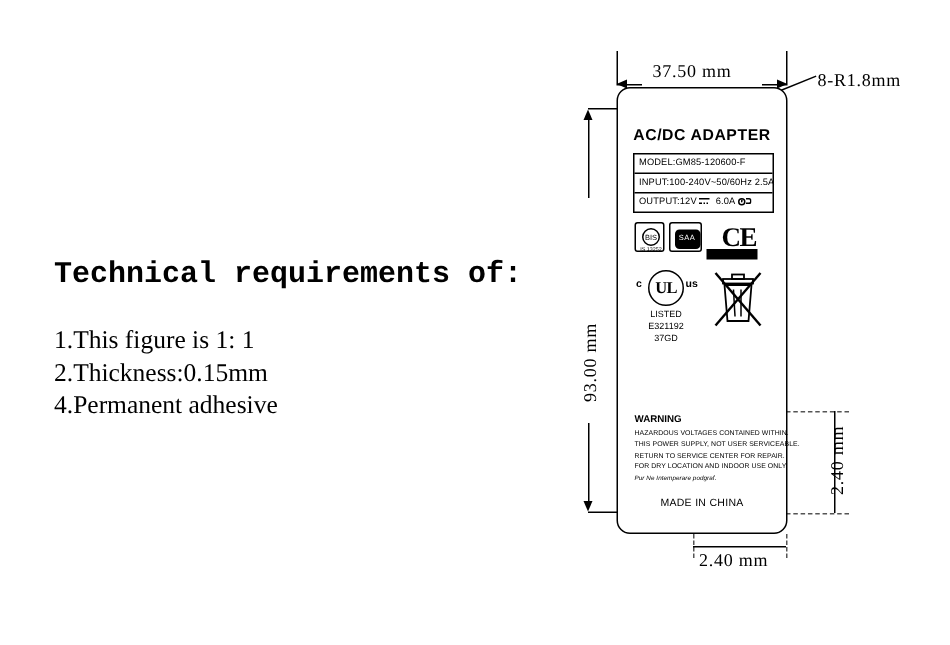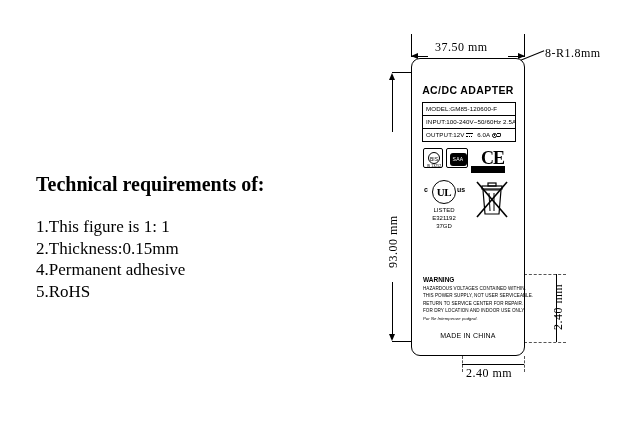--- a/index.html
+++ b/index.html
@@ -22,21 +22,21 @@
   }
 
   
   .tech-block {
     position: absolute;
     left: 36px;
     top: 172px;
     width: 280px;
   }
   .tech-title {
-    font-family: Liberation Serif, serif;
+    font-family: Liberation Mono, monospace;
     font-weight: bold;
     font-size: 20px;
     line-height: 24px;
     letter-spacing: 0px;
     white-space: nowrap;
   }
   .tech-list {
     margin: 20px 0 0 0;
     padding: 0;
     list-style: none;
@@ -334,21 +334,20 @@
 <body>
 
 <div class="stage">
 
   <div class="tech-block">
     <div class="tech-title">Technical requirements of:</div>
     <ul class="tech-list">
       <li>1.This figure is 1: 1</li>
       <li>2.Thickness:0.15mm</li>
       <li>4.Permanent adhesive</li>
-      <li>5.RoHS</li>
     </ul>
   </div>
 
   <div class="dim" style="left:435px; top:40px;">37.50 mm</div>
   <div class="line" style="left:412px; top:56px; width:1px; height:0;"></div>
   <div class="line" style="left:411px; top:56px; width:17px; height:1px;"></div>
   <div class="line" style="left:508px; top:56px; width:17px; height:1px;"></div>
   <div class="arrow" style="left:411px; top:52.5px; border-top:3.5px solid transparent; border-bottom:3.5px solid transparent; border-right:7px solid #000;"></div>
   <div class="arrow" style="left:518px; top:52.5px; border-top:3.5px solid transparent; border-bottom:3.5px solid transparent; border-left:7px solid #000;"></div>
   <div class="line" style="left:411px; top:34px; width:1px; height:22px;"></div>

